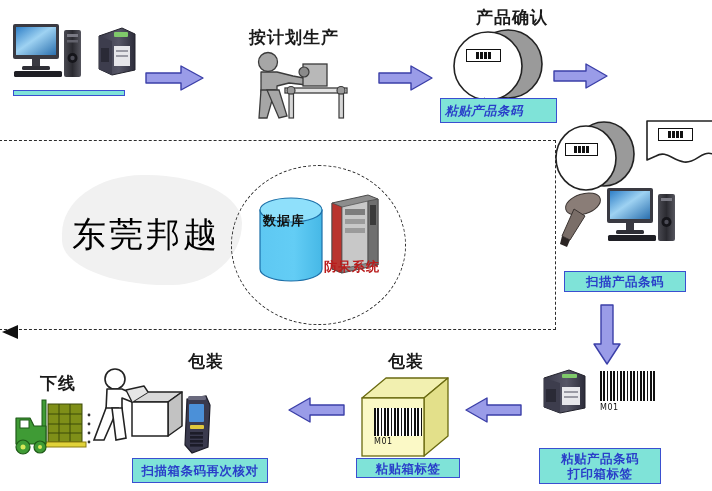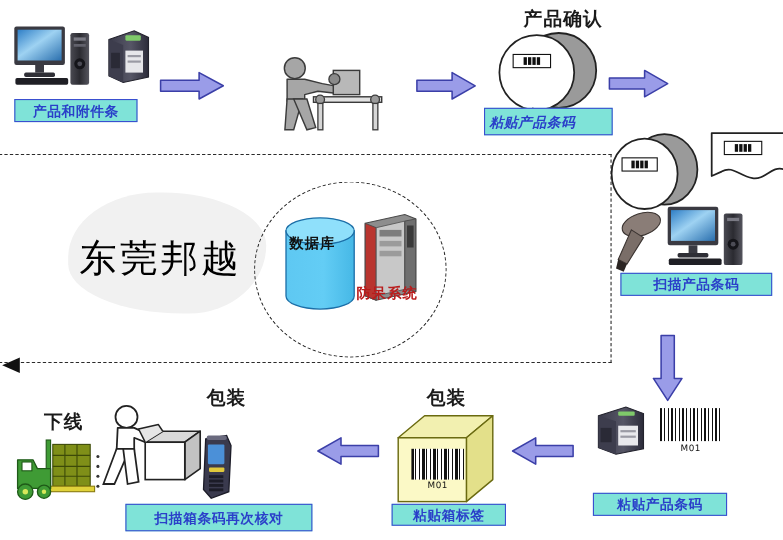--- a/index.html
+++ b/index.html
@@ -79,21 +79,20 @@
       #111 3.5px, #111 4.6px,
       #fff 4.6px, #fff 7px,
       #111 7px, #111 8px,
       #fff 8px, #fff 10px
     );
   }
   .barcode-num {
     font-family: "DejaVu Sans", "Liberation Sans", sans-serif;
     font-size: 8px;
     color: #111;
-    text-align: center;
     letter-spacing: 0.5px;
   }
 
   
   .tag {
     background: #fff;
     border: 1.6px solid #111;
     box-sizing: border-box;
     display: flex;
     align-items: center;
@@ -184,27 +183,27 @@
     </defs>
     <path d="M3,10 L26,2 L39,8 L39,44 L16,49 L3,43 Z" fill="url(#prn)" stroke="#22222c" stroke-width="1"></path>
     <path d="M3,10 L16,15 L16,49 L3,43 Z" fill="#3d3d4d"></path>
     <rect x="18" y="6" width="14" height="5" rx="1" fill="#7fc96a"></rect>
     <rect x="18" y="20" width="16" height="20" fill="#e6e6ea"></rect>
     <rect x="20" y="24" width="12" height="2" fill="#9a9aa4"></rect>
     <rect x="20" y="29" width="12" height="2" fill="#9a9aa4"></rect>
     <rect x="5" y="22" width="8" height="14" fill="#2a2a36"></rect>
   </svg>
   <div class="abs callout" style="left:13px; top:90px; width:112px;">
-    <div>产品和附件条</div>
   </div>
 
   <svg class="abs" style="left:145px; top:64px;" width="60" height="28" viewBox="0 0 60 28">
     <polygon points="1,9 36,9 36,2 58,14 36,26 36,19 1,19" fill="#9a9ce8" stroke="#3b3fa8" stroke-width="1.4" stroke-linejoin="round"></polygon>
   </svg>
 
+  <div class="abs heading" style="left:249px; top:26px;">按计划生产</div>
   <svg class="abs" style="left:231px; top:52px;" width="120" height="68" viewBox="0 0 120 68">
     <circle cx="37" cy="10" r="9.5" fill="#a6a6a6" stroke="#3b3b3b" stroke-width="1.3"></circle>
     <path d="M30,20 L46,20 L62,24 L78,27 L76,33 L58,31 L46,34 L46,40 L30,40 Z" fill="#a6a6a6" stroke="#3b3b3b" stroke-width="1.3" stroke-linejoin="round"></path>
     <path d="M30,38 L44,38 L36,66 L28,66 Z" fill="#a6a6a6" stroke="#3b3b3b" stroke-width="1.3"></path>
     <path d="M36,38 L48,38 L56,64 L48,66 Z" fill="#a6a6a6" stroke="#3b3b3b" stroke-width="1.3"></path>
     <rect x="72" y="12" width="24" height="22" fill="#b8b8b8" stroke="#3b3b3b" stroke-width="1.3"></rect>
     <circle cx="73" cy="20" r="5" fill="#8a8a8a" stroke="#3b3b3b" stroke-width="1.2"></circle>
     <rect x="54" y="36" width="62" height="5" fill="#e2e2e2" stroke="#3b3b3b" stroke-width="1.3"></rect>
     <circle cx="60" cy="38.5" r="4" fill="#9a9a9a" stroke="#3b3b3b" stroke-width="1.2"></circle>
     <circle cx="110" cy="38.5" r="4" fill="#9a9a9a" stroke="#3b3b3b" stroke-width="1.2"></circle>
@@ -273,21 +272,21 @@
     <rect x="4" y="5" width="40" height="28" fill="url(#scr)"></rect>
     <rect x="20" y="37" width="8" height="7" fill="#3a3a42"></rect>
     <rect x="10" y="44" width="28" height="4" rx="1.5" fill="#2f2f36"></rect>
     <rect x="2" y="49" width="48" height="6" rx="1.5" fill="#1f1f25"></rect>
     <rect x="52" y="8" width="17" height="47" rx="2" fill="url(#twr)"></rect>
     <rect x="55" y="12" width="11" height="3" fill="#7a7a84"></rect>
     <circle cx="60.5" cy="36" r="5" fill="#15151a"></circle>
     <circle cx="60.5" cy="36" r="2.2" fill="#4c4c56"></circle>
   </svg>
 
-  <div class="abs callout" style="left:564px; top:248px; width:138px;">
+  <div class="abs callout" style="left:564px; top:271px; width:122px;">
     <div>扫描产品条码</div>
   </div>
 
   <svg class="abs" style="left:592px; top:304px;" width="30" height="62" viewBox="0 0 30 62">
     <polygon points="9,1 21,1 21,40 28,40 15,60 2,40 9,40" fill="#9a9ce8" stroke="#3b3fa8" stroke-width="1.4" stroke-linejoin="round"></polygon>
   </svg>
 
   <svg class="abs" style="left:541px; top:368px;" width="48" height="46" viewBox="0 0 48 46">
     <path d="M3,10 L28,2 L44,8 L44,40 L19,45 L3,39 Z" fill="url(#prn)" stroke="#22222c" stroke-width="1"></path>
     <path d="M3,10 L19,15 L19,45 L3,39 Z" fill="#3d3d4d"></path>
@@ -296,20 +295,21 @@
     <rect x="23" y="23" width="14" height="2" fill="#9a9aa4"></rect>
     <rect x="23" y="28" width="14" height="2" fill="#9a9aa4"></rect>
     <rect x="5" y="21" width="10" height="13" fill="#2a2a36"></rect>
   </svg>
 
   <div class="abs barcode" style="left:600px; top:371px; width:56px; height:30px;"></div>
   <div class="abs barcode-num" style="left:600px; top:403px; width:56px;">M01</div>
 
   <div class="abs callout" style="left:539px; top:448px; width:122px;">
     <div>粘贴产品条码</div>
+    <div>打印箱标签</div>
   </div>
 
   <svg class="abs" style="left:464px; top:396px;" width="58" height="28" viewBox="0 0 58 28">
     <polygon points="57,9 23,9 23,2 2,14 23,26 23,19 57,19" fill="#9a9ce8" stroke="#3b3fa8" stroke-width="1.4" stroke-linejoin="round"></polygon>
   </svg>
 
   <div class="abs heading" style="left:388px; top:350px;">包装</div>
   <svg class="abs" style="left:360px; top:376px;" width="92" height="86" viewBox="0 0 92 86">
     <polygon points="2,22 26,2 88,2 64,22" fill="#f2f0b0" stroke="#6a6a10" stroke-width="1.3" stroke-linejoin="round"></polygon>
     <polygon points="64,22 88,2 88,60 64,80" fill="#e3e08a" stroke="#6a6a10" stroke-width="1.3" stroke-linejoin="round"></polygon>
@@ -342,21 +342,21 @@
     <path d="M7,4 L26,1 L30,10 L28,52 L12,58 L5,50 Z" fill="#3a3a4e" stroke="#1c1c28" stroke-width="1.2"></path>
     <rect x="9" y="9" width="15" height="18" rx="1" fill="#4b90d8"></rect>
     <rect x="10" y="30" width="14" height="4" rx="1" fill="#e0c83c"></rect>
     <rect x="10" y="37" width="13" height="2.6" fill="#1c1c28"></rect>
     <rect x="10" y="41" width="13" height="2.6" fill="#1c1c28"></rect>
     <rect x="10" y="45" width="13" height="2.6" fill="#1c1c28"></rect>
     <rect x="10" y="49" width="13" height="2.6" fill="#1c1c28"></rect>
     <rect x="8" y="1" width="18" height="4" rx="1.5" fill="#6a6a7e"></rect>
   </svg>
 
-  <div class="abs callout" style="left:114px; top:458px; width:170px; height:25px; display:flex; align-items:center; justify-content:center;">
+  <div class="abs callout" style="left:132px; top:458px; width:136px; height:25px; display:flex; align-items:center; justify-content:center;">
     <span>扫描箱条码再次核对</span>
   </div>
 
   <div class="abs heading" style="left:40px; top:372px;">下线</div>
   <svg class="abs" style="left:12px; top:392px;" width="78" height="64" viewBox="0 0 78 64">
     <rect x="36" y="12" width="34" height="38" fill="#7f8f18" stroke="#3d4a08" stroke-width="1"></rect>
     <g stroke="#3d4a08" stroke-width="1">
       <line x1="36" y1="22" x2="70" y2="22"></line>
       <line x1="36" y1="32" x2="70" y2="32"></line>
       <line x1="36" y1="41" x2="70" y2="41"></line>

